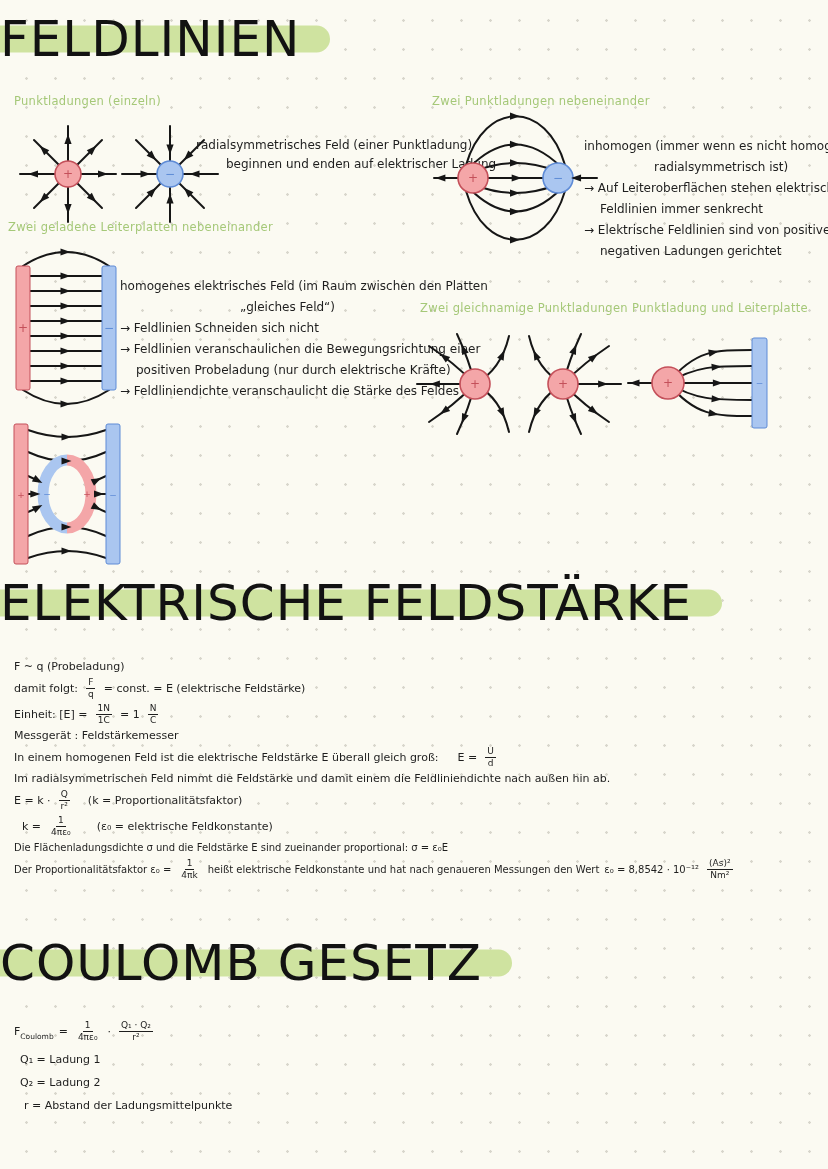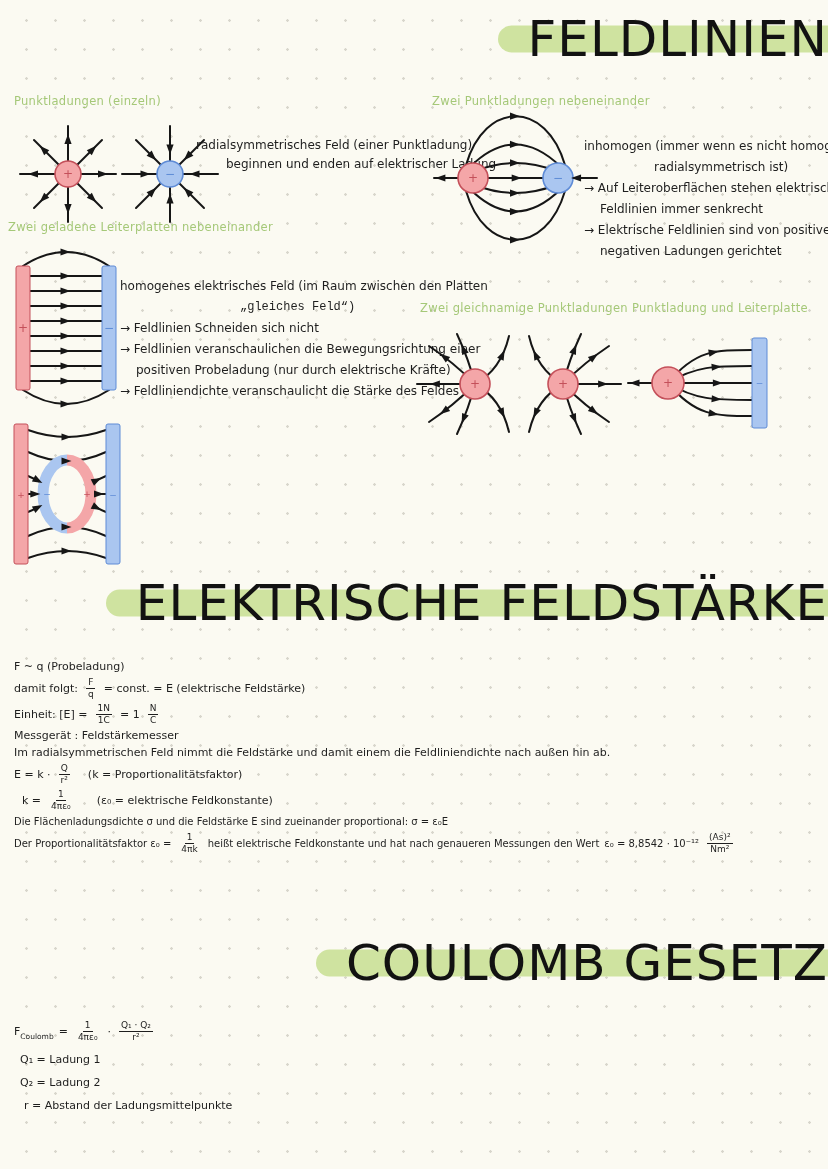--- a/index.html
+++ b/index.html
@@ -5,39 +5,39 @@
   html,body{margin:0;padding:0;background:#e8e8e8;}
   .page{position:relative;width:828px;height:1169px;overflow:hidden;
     background-color:var(--bg);
     background-image:radial-gradient(circle,var(--dot) 1.1px,transparent 1.5px);
     background-size:29px 29px;background-position:12px 6px;
     font-family:"DejaVu Sans",sans-serif;color:var(--ink);}
   .abs{position:absolute;}
   svg{overflow:visible;display:block;}
   .glabel{color:var(--green);font-size:11.5px;letter-spacing:.3px;white-space:nowrap;}
   .hand{font-size:12px;line-height:19px;white-space:nowrap;}
-  .sec-title{position:absolute;left:0;width:100%;text-align:right;}
+  .sec-title{position:absolute;left:0;width:100%;text-align:left;}
   .ti{position:relative;display:inline-block;}
   .hl{position:absolute;left:-30px;right:-30px;top:50%;transform:translateY(-50%);
       height:27px;background:var(--band);border-radius:14px;}
   .tx{position:relative;font-size:50px;letter-spacing:1px;color:#121212;white-space:nowrap;}
   .tx.big{font-size:50px;}
   .fl{fill:none;stroke:var(--line);stroke-width:2;stroke-linecap:round;}
   .chg{stroke-width:1.6;}
   .sym{font-size:12px;text-anchor:middle;font-family:"DejaVu Sans",sans-serif;}
   .sym.small{font-size:9px;}
   .frac{display:inline-flex;flex-direction:column;align-items:center;
         font-size:9px;line-height:11px;vertical-align:middle;margin:0 3px;}
   .frac .num{border-bottom:1px solid var(--ink);padding:0 2px;}
   .frac .den{padding:0 2px;}
   .fline{display:flex;align-items:center;gap:5px;white-space:nowrap;font-size:11px;height:17px;}
   .fline.tall{height:26px;}
   .fline.sm{font-size:10px;}
   .ind{margin-left:16px;}
-  .ind2{margin-left:120px;font-family:Liberation Mono, monospace;}
+  .ind2{margin-left:120px;}
   .ctr{margin-left:70px;}
   .fsub{font-size:7.5px;display:inline-block;transform:translateY(4px);}
 </style>
 </head>
 <body>
 
 <div class="page">
 
   <div class="sec-title" style="top:10px">
     <span class="ti">
@@ -281,20 +281,28 @@
         </span>
       <span>= 1</span>
       <span class="frac">
           <span class="num">N</span>
           <span class="den">C</span>
         </span>
     </div>
     <div class="fline">
         <span>Messgerät :  Feldstärkemesser</span>
       </div>
+    <div class="fline tall">
+      <span>In einem homogenen Feld ist die elektrische Feldstärke E überall gleich groß:</span>
+      <span style="margin-left:14px">E =</span>
+      <span class="frac">
+          <span class="num">U</span>
+          <span class="den">d</span>
+        </span>
+    </div>
     <div class="fline">
         <span>Im radialsymmetrischen Feld nimmt die Feldstärke und damit einem die Feldliniendichte nach außen hin ab.</span>
       </div>
     <div class="fline tall">
       <span>E = k ·</span>
       <span class="frac">
           <span class="num">Q</span>
           <span class="den">r²</span>
         </span>
       <span style="margin-left:10px">(k = Proportionalitätsfaktor)</span>

